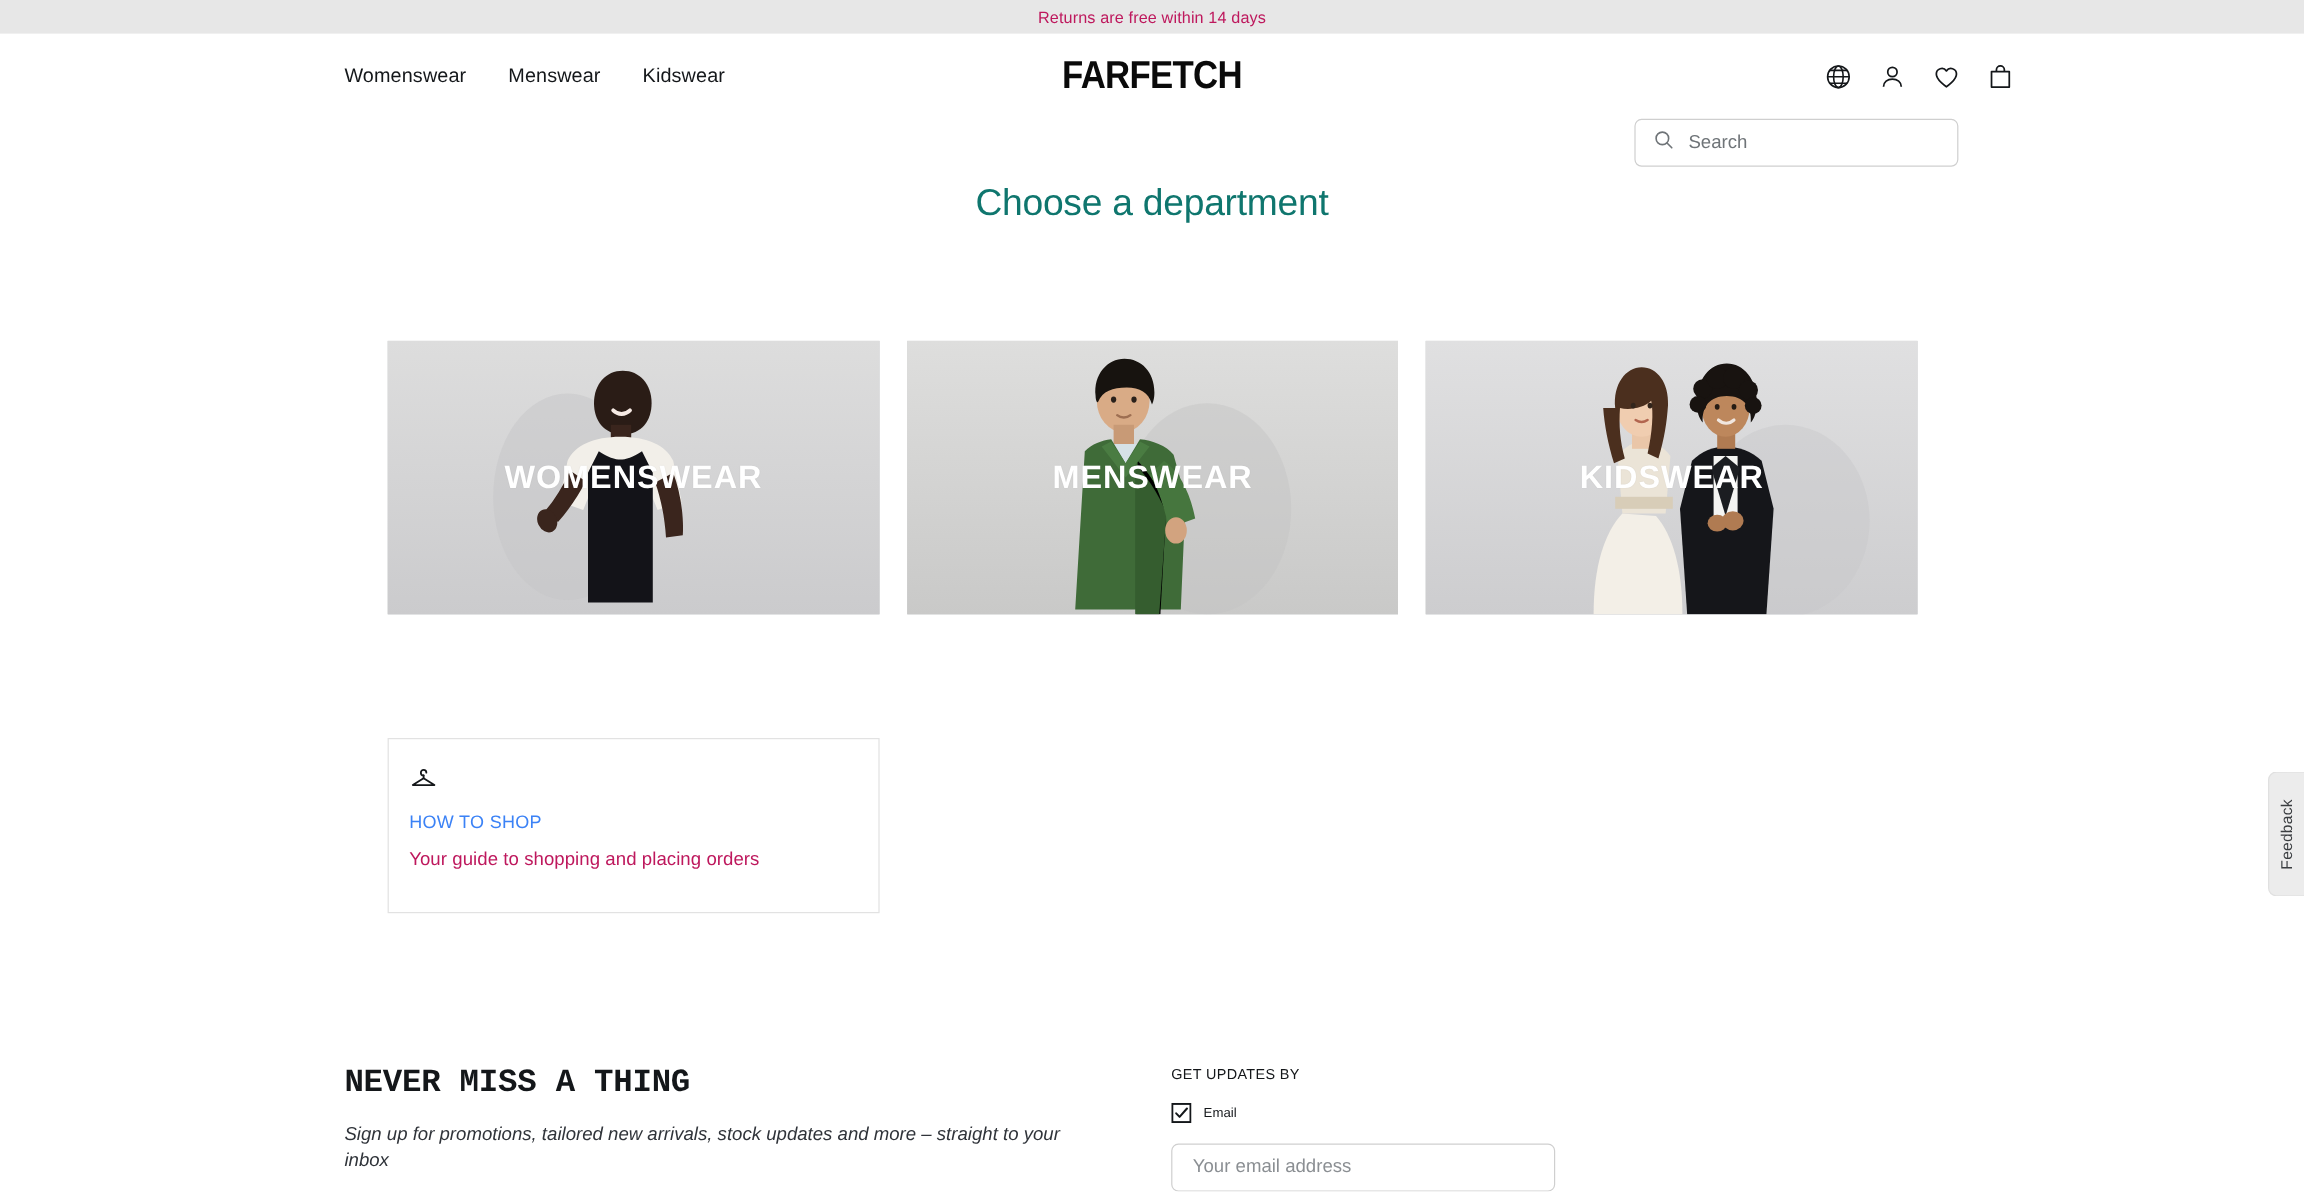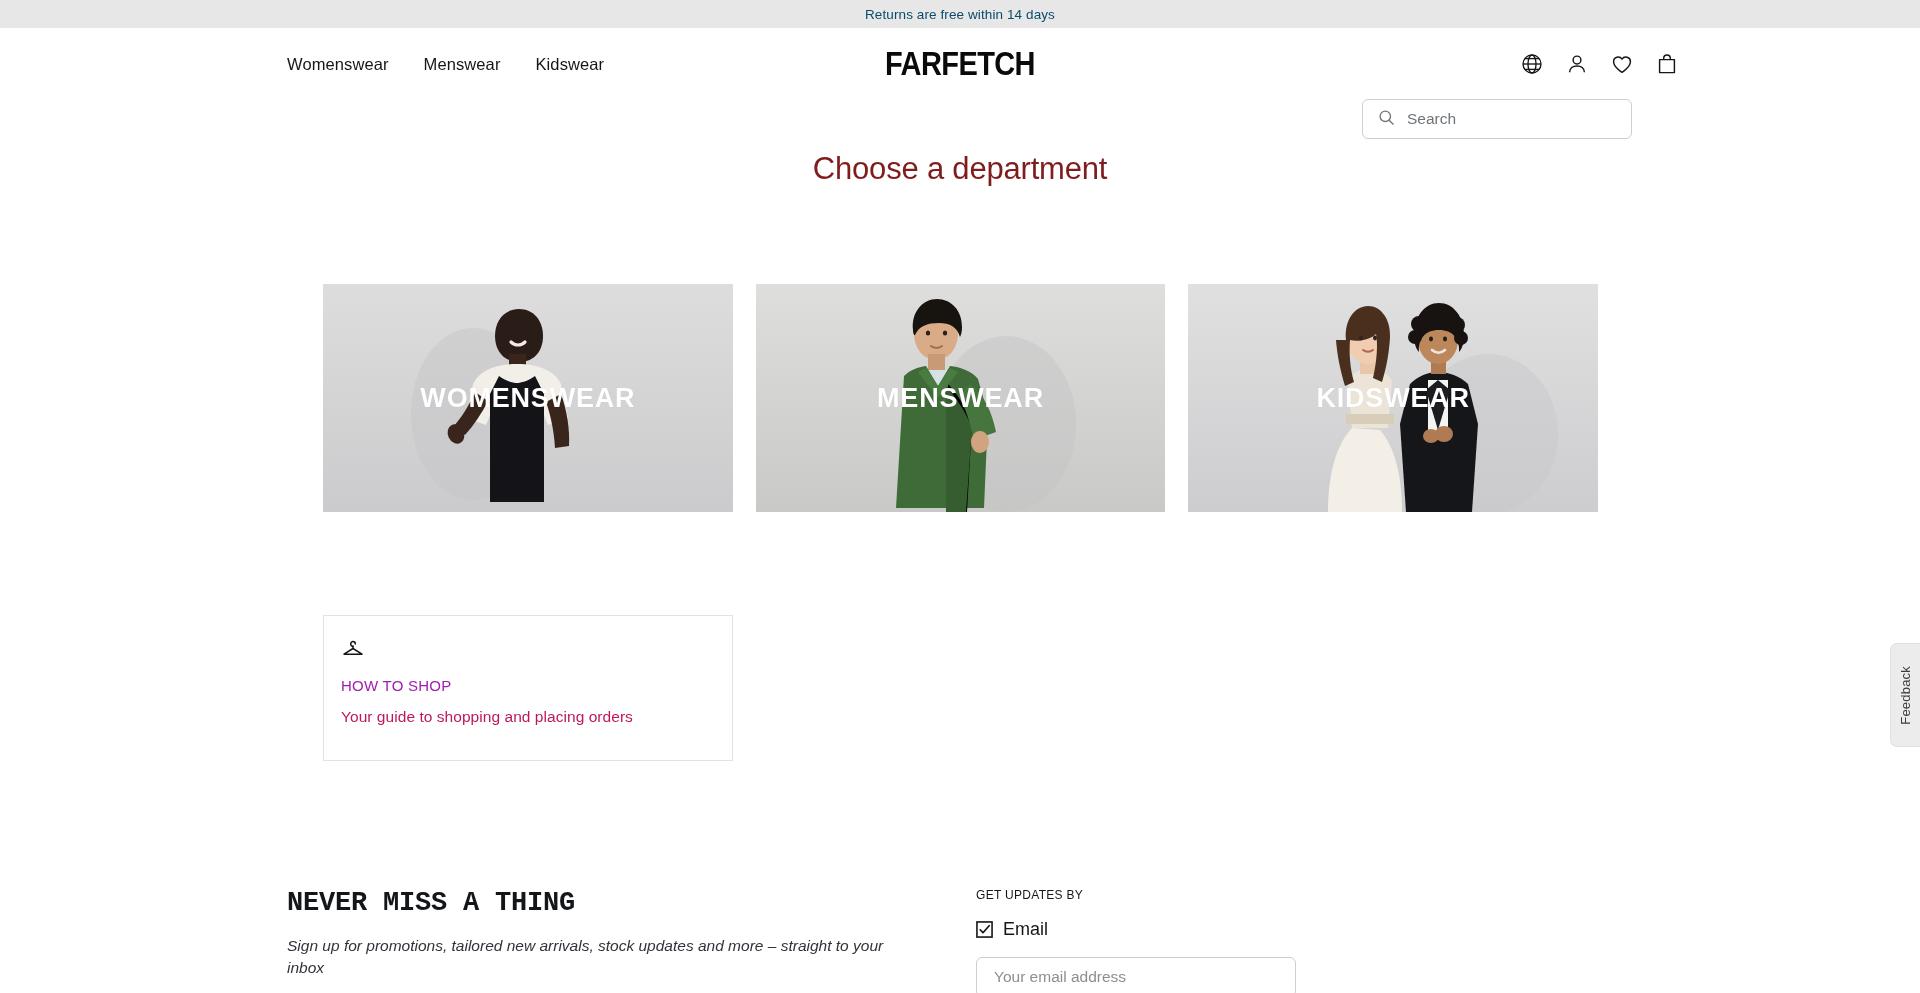--- a/index.html
+++ b/index.html
@@ -10,21 +10,21 @@
     color: #14171a;
     overflow: hidden;
   }
   body { position: relative; }
 
   
   .announce {
     height: 28px;
     background: #e7e7e7;
     display: flex; align-items: center; justify-content: center;
-    font-size: 13.5px; color: #0c4a6e; letter-spacing: .1px;
+    font-size: 13.5px; color: #be185d; letter-spacing: .1px;
   }
 
   
   .header {
     height: 72px; position: relative;
     display: flex; align-items: center;
   }
   .nav {
     position: absolute; left: 287px; top: 50%; transform: translateY(-50%);
     display: flex; gap: 35px;
@@ -61,21 +61,21 @@
     border: none; outline: none; flex: 1;
     font-size: 15.5px; color: #14171a;
     font-family: "Liberation Sans", sans-serif;
     background: transparent;
   }
   .search-box input::placeholder { color: #6f7478; }
 
   
   .page-title {
     text-align: center; margin-top: 51px;
-    font-size: 31px; font-weight: 400; letter-spacing: -.2px; color: #7f1d1d;
+    font-size: 31px; font-weight: 400; letter-spacing: -.2px; color: #0f766e;
   }
 
   
   .dept-row {
     position: absolute; left: 323px; top: 284px;
     width: 1275px; display: flex; gap: 23px;
   }
   .dept-card {
     position: relative; width: 410px; height: 228px;
     overflow: hidden; cursor: pointer;
@@ -98,40 +98,40 @@
   .help-row {
     position: absolute; left: 323px; top: 615px;
     width: 1275px; display: flex; gap: 23px;
   }
   .help-card {
     width: 410px; height: 146px;
     border: 1px solid #e2e2e2; background: #fff;
     padding: 22px 17px 0 17px; cursor: pointer;
   }
   .help-card .hicon { width: 24px; height: 24px; margin-bottom: 15px; }
-  .help-title { font-size: 15px; color: #a21caf; letter-spacing: .25px; margin-bottom: 14px; }
+  .help-title { font-size: 15px; color: #3b82f6; letter-spacing: .25px; margin-bottom: 14px; }
   .help-sub   { font-size: 15.5px; color: #be185d; letter-spacing: .05px; }
 
   
   .news {
     position: absolute; left: 287px; top: 888px; width: 1340px;
     display: flex;
   }
   .news-left { width: 605px; }
   .news-head {
     font-size: 27px; font-weight: 700; letter-spacing: -.2px; color: #14171a;
     margin-bottom: 17px;
     font-family: Liberation Mono, monospace;
   }
   .news-sub { font-size: 15.5px; line-height: 22px; color: #30343a; max-width: 630px; font-style: italic; }
   .news-right { margin-left: 84px; width: 320px; }
   .news-label { font-size: 12px; letter-spacing: .3px; color: #14171a; margin-bottom: 17px; }
   .cb-row { display: flex; align-items: center; gap: 10px; margin-bottom: 17px; cursor: pointer; }
   .cb { width: 17px; height: 17px; }
-  .cb-label { font-size: 18px; color: #14171a; }
+  .cb-label { font-size: 11px; color: #14171a; }
   .email-input {
     width: 320px; height: 40px; border: 1px solid #cfcfcf; border-radius: 6px;
     padding: 0 17px; font-size: 15.5px; color: #14171a; outline: none;
     font-family: "Liberation Sans", sans-serif; background: #fff;
   }
   .email-input::placeholder { color: #8b8f93; }
 
   
   .feedback {
     position: absolute; right: 0; top: 643px;

